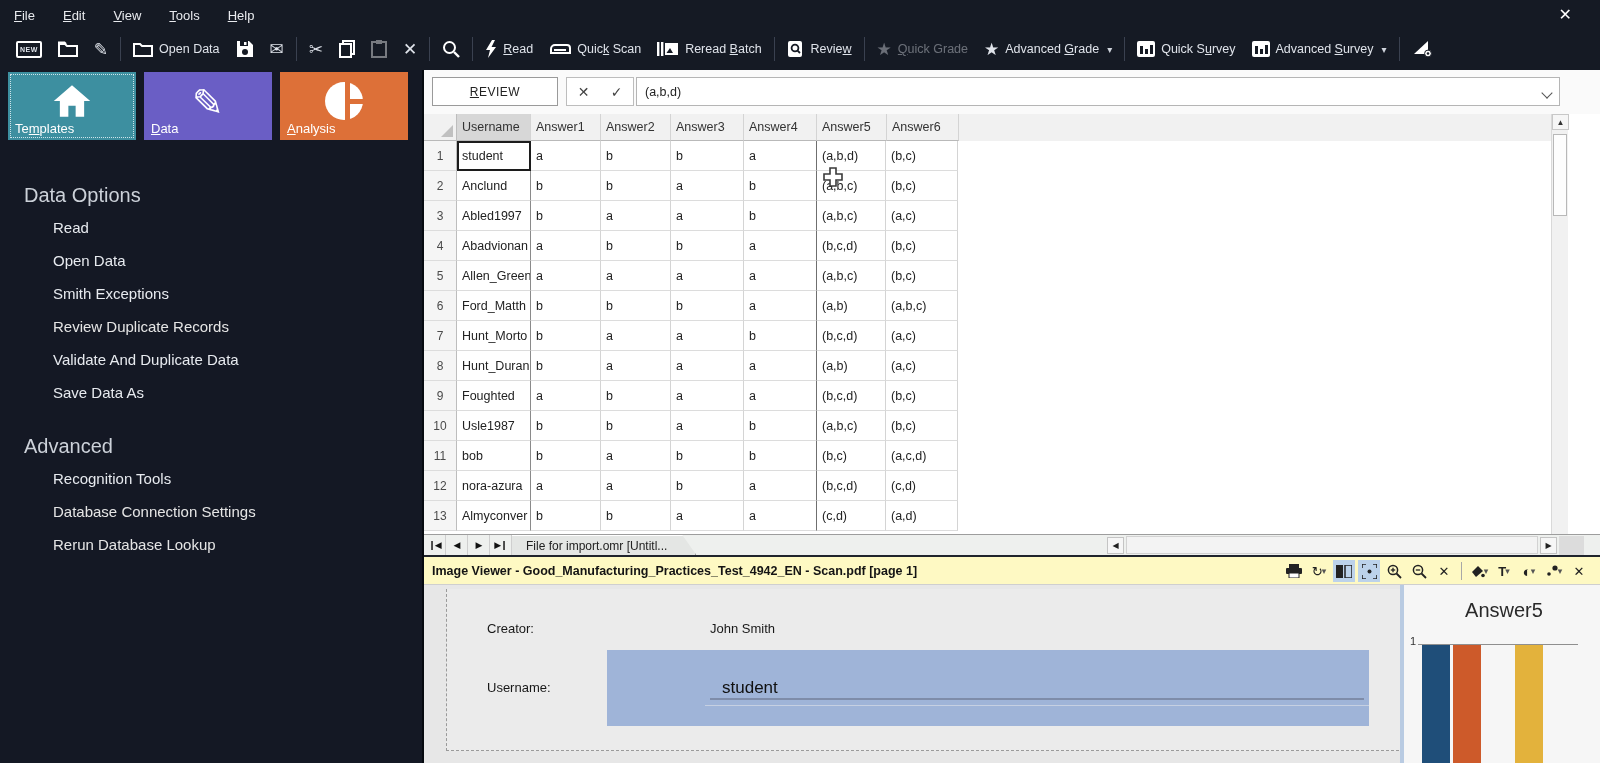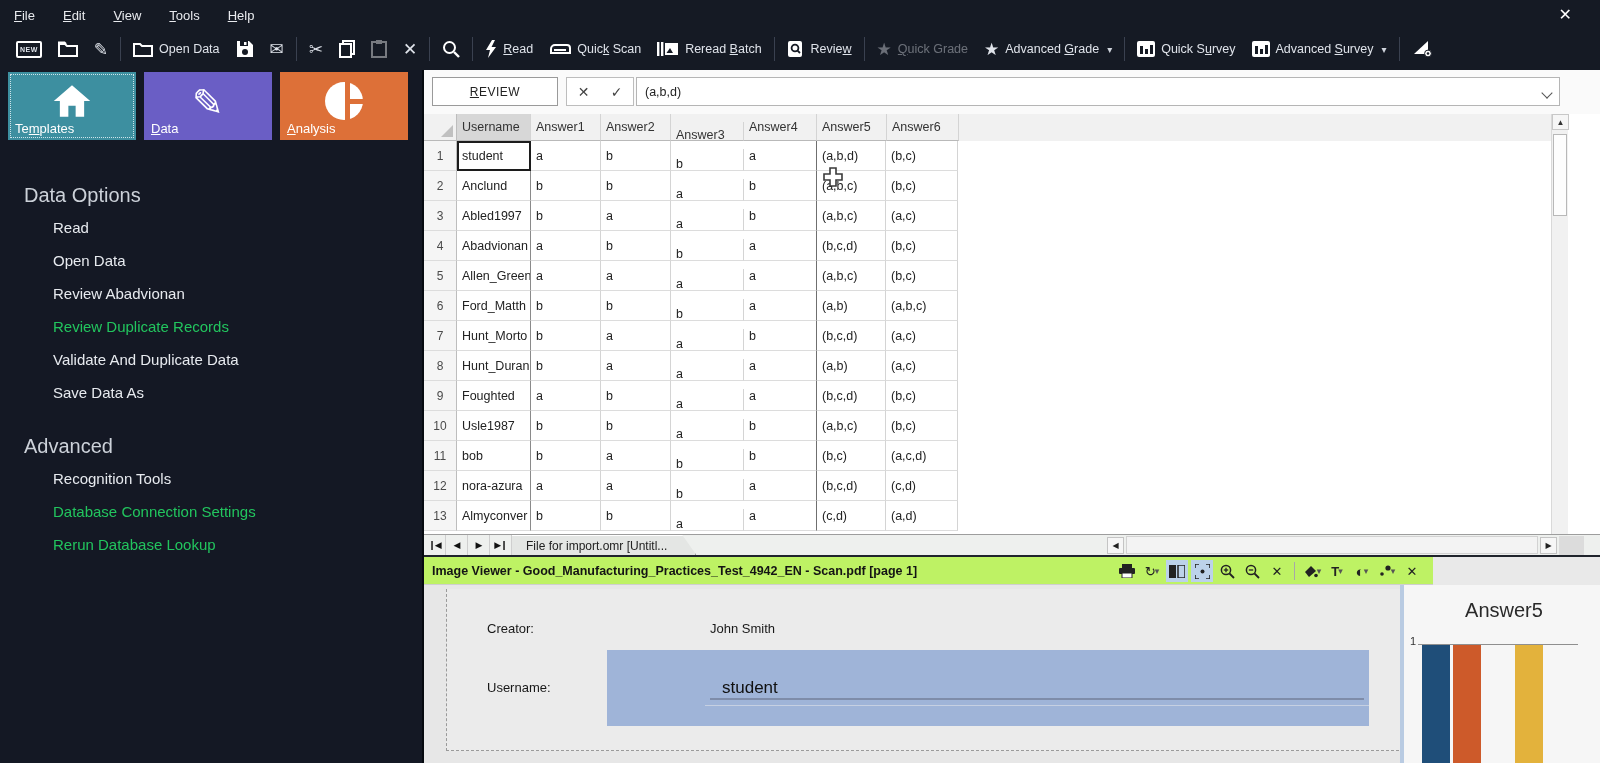--- a/index.html
+++ b/index.html
@@ -25,21 +25,21 @@
   
   #sidebar { position:absolute; left:0; top:70px; width:424px; height:693px; background:#141824; border-right:2px solid #060a10; }
   #tiles { position:absolute; left:8px; top:2px; display:flex; gap:8px; }
   .tile { width:128px; height:68px; position:relative; cursor:pointer; }
   .tile .tlabel { position:absolute; left:7px; bottom:4px; color:#fff; font-size:13px; }
   .tile .tlabel u { text-decoration:underline; }
   .tile .ticn { position:absolute; left:50%; top:45%; transform:translate(-50%,-50%); }
   .tile.focused { outline:1px dotted #cfe4ea; outline-offset:-3px; }
   .side-section-heading { color:#ccd1d9; font-size:20px; margin:26px 0 4px 24px; }
   .side-item { color:#e7eaef; font-size:15px; margin:0 0 0 53px; padding:8px 0; cursor:pointer; }
-  .side-item.disabled { color:#22c55e; cursor:default; }
+  .side-item.disabled { color:#e5e5e5; cursor:default; }
   #sidenav { position:absolute; left:0; top:88px; width:424px; }
 
   
   #main { position:absolute; left:424px; top:70px; width:1176px; height:693px; background:#fff; }
   #review-bar { position:absolute; left:0; top:0; width:1176px; height:44px; background:#fafafa; }
   #review-btn { position:absolute; left:8px; top:7px; width:126px; height:29px; background:#fff; border:1px solid #9a9a9a; font-size:12px; color:#222; display:flex; align-items:center; justify-content:center; letter-spacing:.5px; }
   #review-btn u { text-decoration:underline; }
   #xv-group { position:absolute; left:142px; top:7px; width:68px; height:29px; background:#fff; border:1px solid #bdbdbd; display:flex; }
   #xv-group span { flex:1; display:flex; align-items:center; justify-content:center; font-size:14px; color:#444; }
   #formula-bar { position:absolute; left:212px; top:7px; width:924px; height:29px; background:#fff; border:1px solid #b5b5b5; font-size:12.5px; color:#222; display:flex; align-items:center; padding:0 26px 0 8px; }
@@ -48,21 +48,21 @@
   
   #grid { position:absolute; left:0; top:44px; width:1128px; height:420px; background:#fff; font-size:12.5px; color:#222; }
   .grow { display:flex; height:30px; }
   .grow.head { height:27px; background:#f1f1f1; color:#333; }
   .gcell { border-right:1px solid #d4d4d4; border-bottom:1px solid #dcdcdc; padding:8px 0 0 5px; overflow:hidden; white-space:nowrap; }
   .grow.head .gcell { border-bottom:1px solid #b9b9b9; padding-top:6px; background:#f1f1f1; }
   .grow.head .gcell.selcol { background:#d7d7d7; }
   .gnum { width:33px; background:#f5f5f5; color:#4a4a4a; text-align:center; padding:8px 0 0 0; font-size:12px; border-right:1px solid #bdbdbd; border-bottom:1px solid #dcdcdc; }
   .grow.head .gnum { background:#f1f1f1; border-bottom:1px solid #b9b9b9; position:relative; }
   .corner-tri { position:absolute; right:3px; bottom:3px; width:0; height:0; border-left:12px solid transparent; border-bottom:12px solid #c0c0c0; }
-  .c0{width:74px;} .c1{width:70px;} .c2{width:70px;} .c3{width:73px;margin-top:8px;} .c4{width:73px;} .c5{width:70px;} .c6{width:72px;}
+  .c0{width:74px;} .c1{width:70px;} .c2{width:70px;} .c3{width:73px;} .c4{width:73px;} .c5{width:70px;} .c6{width:72px;}
   .grow:not(.head) .gcell.c0 { border-right:1px solid #8a8a8a; }
   .grow:not(.head) .gcell.c5 { border-left:1px solid #6f6f6f; margin-left:-1px; }
   .gcell.active { outline:2px solid #1c1c1c; outline-offset:-2px; background:#fff; }
   #cell-cursor { position:absolute; left:398px; top:96px; pointer-events:none; }
 
   
   #vscroll { position:absolute; left:1127px; top:44px; width:17px; height:436px; background:#f1f1f1; border-left:1px solid #d9d9d9; }
   .sbtn { width:17px; height:16px; background:#f6f6f6; border:1px solid #c8c8c8; color:#333; font-size:8px; display:flex; align-items:center; justify-content:center; }
   #vthumb { position:absolute; left:1px; top:20px; width:14px; height:82px; background:#fdfdfd; border:1px solid #b8b8b8; }
   #vscroll .down { position:absolute; bottom:0; }
@@ -72,21 +72,21 @@
   .navbtn { width:22px; text-align:center; font-size:9px; color:#111; border-right:1px solid #cfcfcf; height:100%; display:flex; align-items:center; justify-content:center; letter-spacing:-1px; }
   #sheet-tab { height:100%; padding:0 28px 0 14px; display:flex; align-items:center; background:#e4e6e4; border-right:1px solid #9b9b9b; clip-path:polygon(0 0,calc(100% - 14px) 0,100% 100%,0 100%); border-top:1px solid #fff; }
   #hscroll-left { position:absolute; left:683px; top:2px; } 
   #htrack { position:absolute; left:702px; top:1px; width:412px; height:18px; background:#f3f3f3; border:1px solid #d2d2d2; }
   #hscroll-right { position:absolute; left:1116px; top:2px; }
   #hcorner { position:absolute; left:1135px; top:1px; width:25px; height:19px; background:#dcdcdc; }
   .hbtn { width:17px; height:17px; background:#f6f6f6; border:1px solid #c4c4c4; font-size:8px; color:#222; display:flex; align-items:center; justify-content:center; }
 
   
   #viewer { position:absolute; left:0; top:485px; width:1176px; height:208px; background:#e9e9e9; border-top:2px solid #20242c; }
-  #viewer-titlebar { position:absolute; left:0; top:0; width:1009px; height:28px; background:#bef264; border-bottom:1px solid #cfcfcf; display:flex; align-items:center; }
+  #viewer-titlebar { position:absolute; left:0; top:0; width:1176px; height:28px; background:#fef9c3; border-bottom:1px solid #cfcfcf; display:flex; align-items:center; }
   #viewer-title { font-size:12.5px; font-weight:bold; color:#141414; padding-left:8px; }
   #viewer-tools { position:absolute; right:10px; top:0; height:28px; display:flex; align-items:center; gap:3px; color:#222; }
   .vtb { height:22px; min-width:22px; display:flex; align-items:center; justify-content:center; font-size:13px; }
   .vtb.hl { background:#bcd2ea; }
   .vsep { width:1px; height:18px; background:#a8a8a8; margin:0 3px; }
   .vddn { font-size:9px; color:#555; margin-left:-1px; }
 
   #viewer-body { position:absolute; left:0; top:28px; width:976px; height:180px; background:#e7e7e7; }
   #page-region { position:absolute; left:22px; top:4px; width:1088px; height:162px; background:#ebebeb; border-left:1px dashed #9a9a9a; border-bottom:1px dashed #9a9a9a; }
   .doc-label { position:absolute; font-size:13px; color:#181818; }
@@ -270,21 +270,21 @@
             <rect x="23" y="20" width="21" height="5" fill="#dd7038"></rect>
           </svg>
       </span>
       <span class="tlabel"><u>A</u>nalysis</span>
     </div>
   </div>
   <div id="sidenav">
       <div class="side-section-heading">Data Options</div>
       <div class="side-item">Read</div>
       <div class="side-item">Open Data</div>
-      <div class="side-item">Review Abadvionan</div>
+      <div class="side-item">Smith Exceptions</div>
       <div class="side-item disabled">Review Duplicate Records</div>
       <div class="side-item">Validate And Duplicate Data</div>
       <div class="side-item">Save Data As</div>
       <div class="side-section-heading">Advanced</div>
       <div class="side-item">Recognition Tools</div>
       <div class="side-item disabled">Database Connection Settings</div>
       <div class="side-item disabled">Rerun Database Lookup</div>
     </div>
 </div>
 

